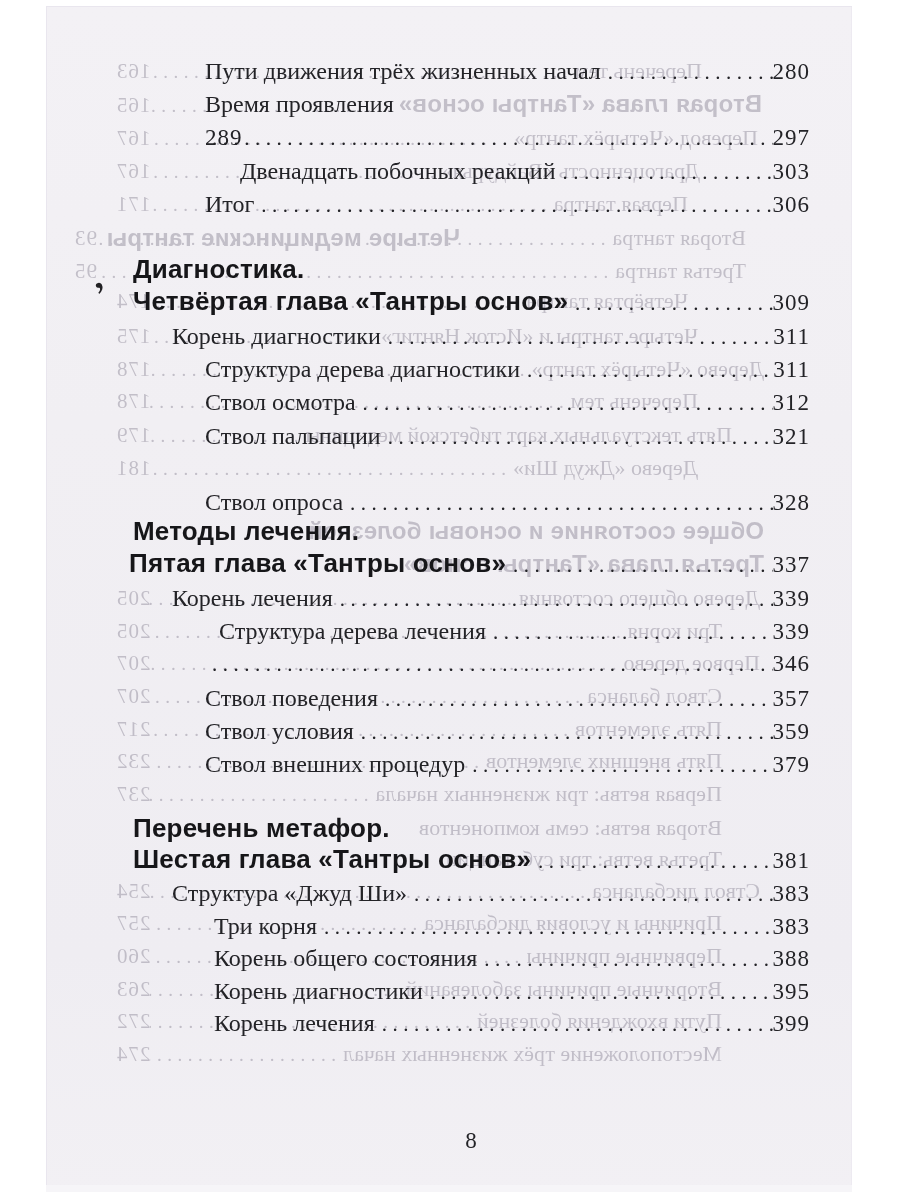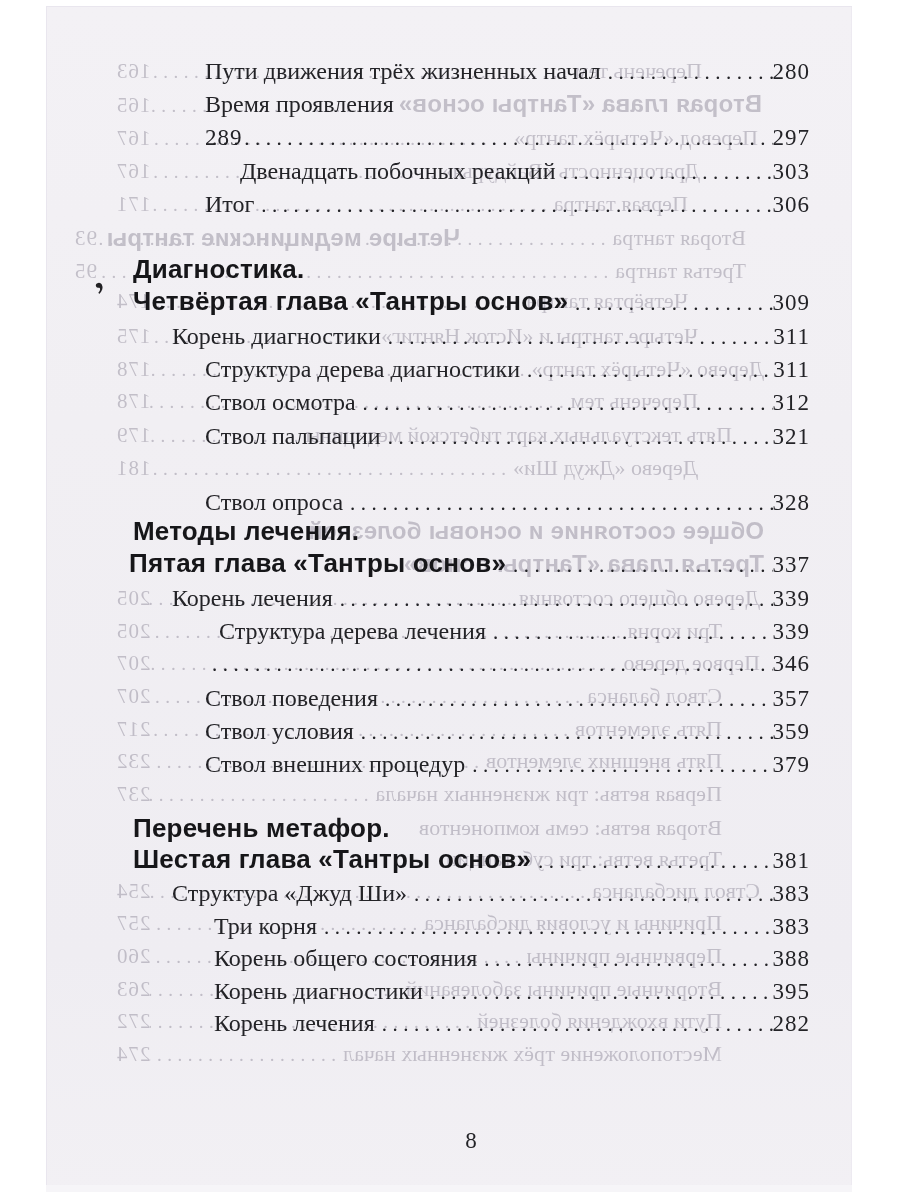--- a/index.html
+++ b/index.html
@@ -322,20 +322,20 @@
           <span class="num">388</span>
         </div>
         <div class="row" style="top: 968px; left: 168px; right: 42px;">
           <span class="label">Корень диагностики</span>
           <span class="dots">........................................................................................................................</span>
           <span class="num">395</span>
         </div>
         <div class="row" style="top: 1000px; left: 168px; right: 42px;">
           <span class="label">Корень лечения</span>
           <span class="dots">........................................................................................................................</span>
-          <span class="num">282</span>
+          <span class="num">399</span>
         </div>
       </div>
     <div class="ink-mark">,</div>
     <div class="pagenum">8</div>
     <div class="bottom-strip"></div>
   </div>
 </div>
 
 </body></html>

